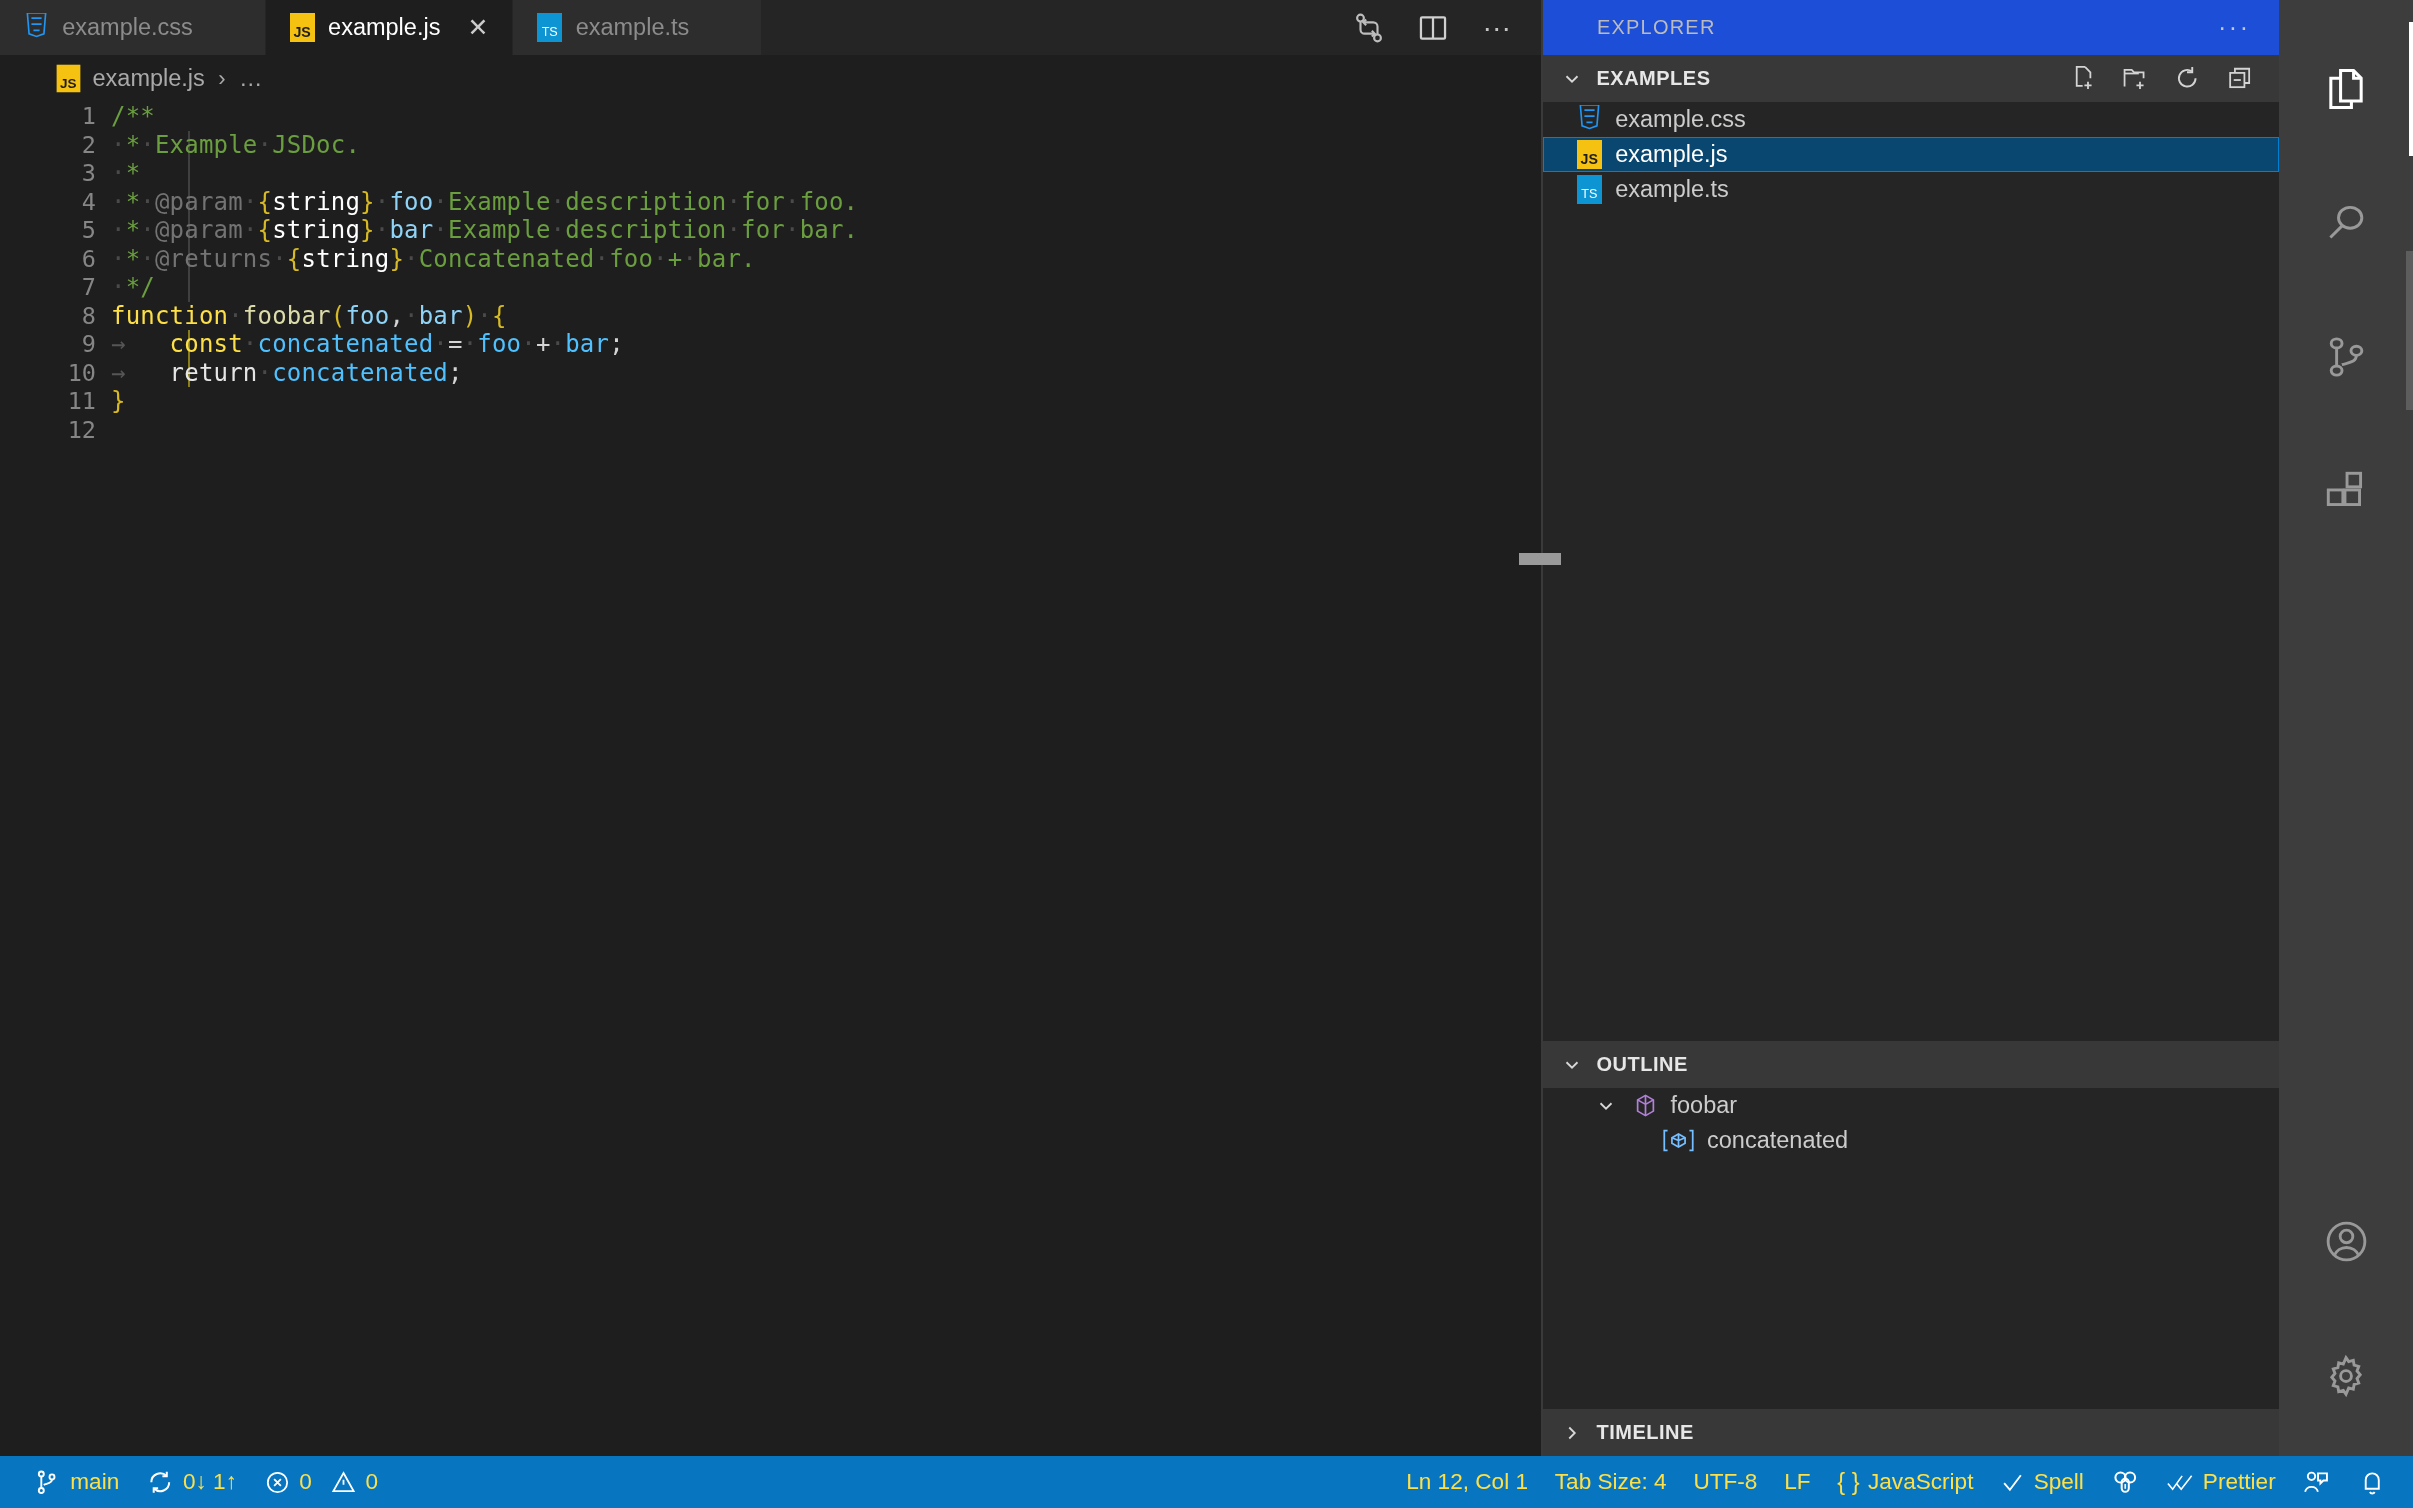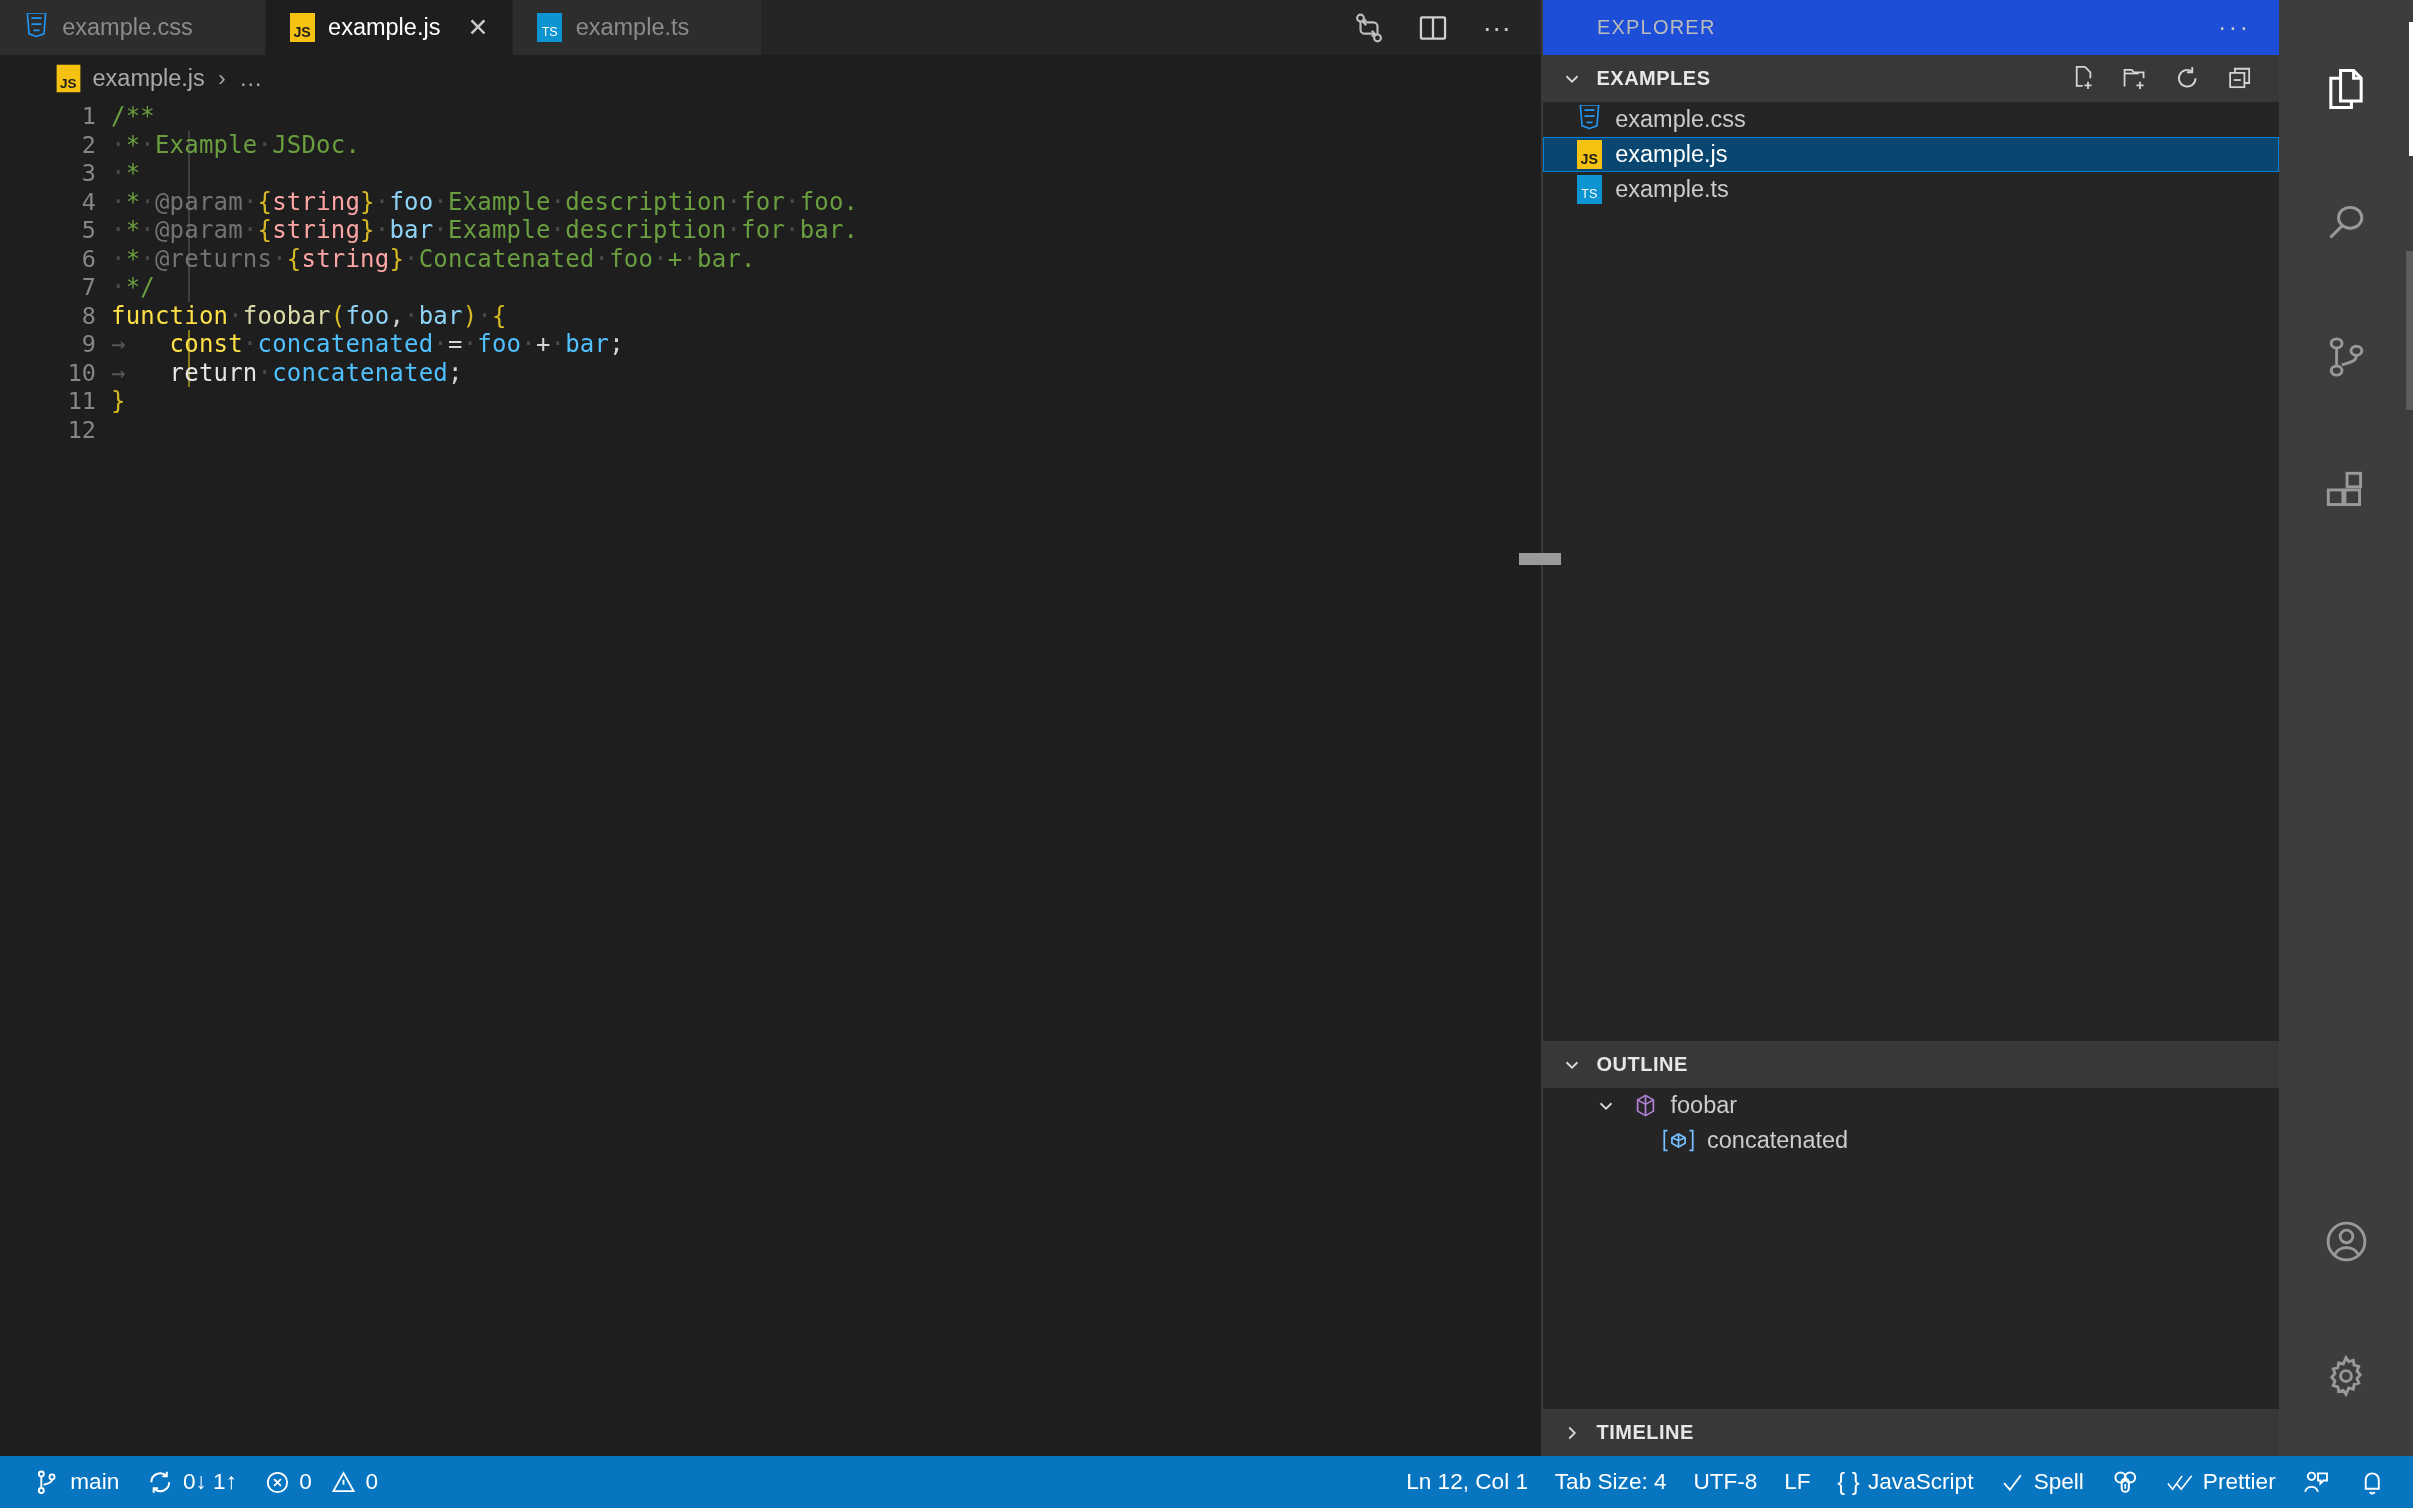--- a/index.html
+++ b/index.html
@@ -158,21 +158,21 @@
     position: relative;
     white-space: pre;
     font-family: "DejaVu Sans Mono", monospace;
     font-size: 24px;
     letter-spacing: 0.2px;
   }
   
   .t-comment  { color: #6a9e3f; }
   .t-jsdoc-tag{ color: #737373; }
   .t-brace-y  { color: #d7ba24; }
-  .t-type     { color: #fca5a5; }
+  .t-type     { color: #ffffff; }
   .t-param    { color: #8fd3f7; }
   .t-kw       { color: #fde047; }
   .t-fn       { color: #dcdcaa; }
   .t-var      { color: #4fc1ff; }
   .t-return   { color: #e5e5e5; }
   .t-op       { color: #d4d4d4; }
   .t-punct    { color: #d4d4d4; }
   .ws { color: #4a4a4a; }
   .tabarrow { color: #565656; }
 
@@ -314,21 +314,21 @@
   }
   .act-bottom { margin-top: auto; padding-bottom: 13.4px; display: flex; flex-direction: column; align-items: center; }
 
   
   .statusbar {
     height: 52px;
     flex: 0 0 52px;
     background: #0775c0;
     display: flex;
     align-items: center;
-    color: #ffffff;
+    color: #fde047;
     font-size: 22.6px;
     width: 2413px;
   }
   .sb-item {
     display: flex;
     align-items: center;
     gap: 8.4px;
     padding: 0 13.4px;
     height: 52px;
     white-space: nowrap;

